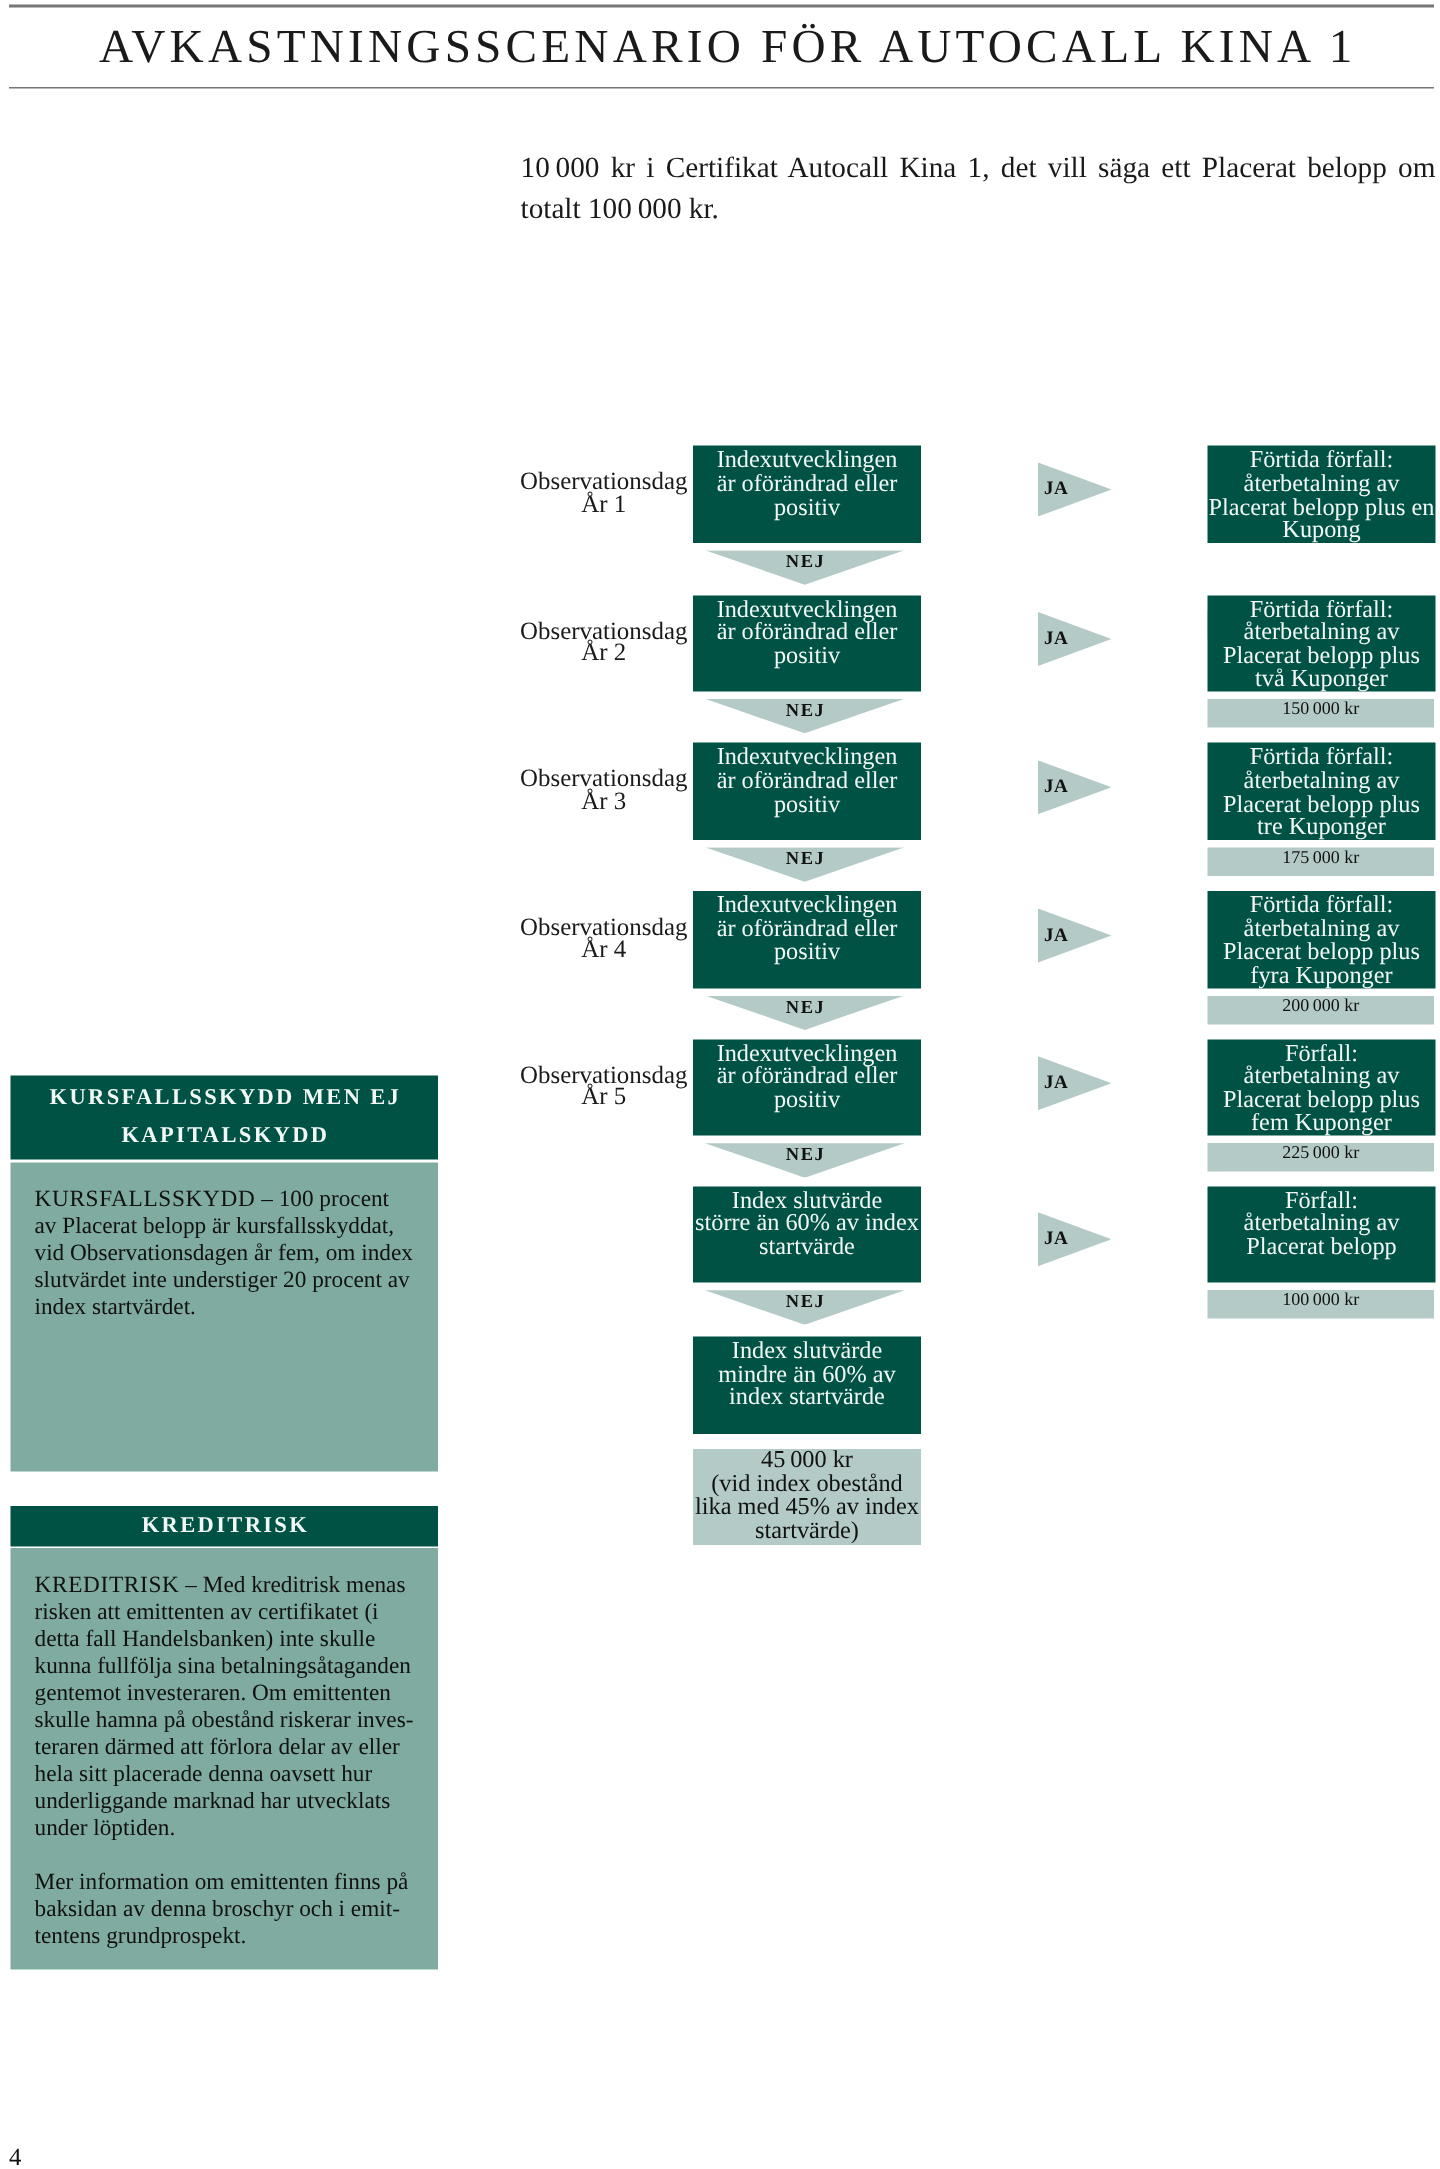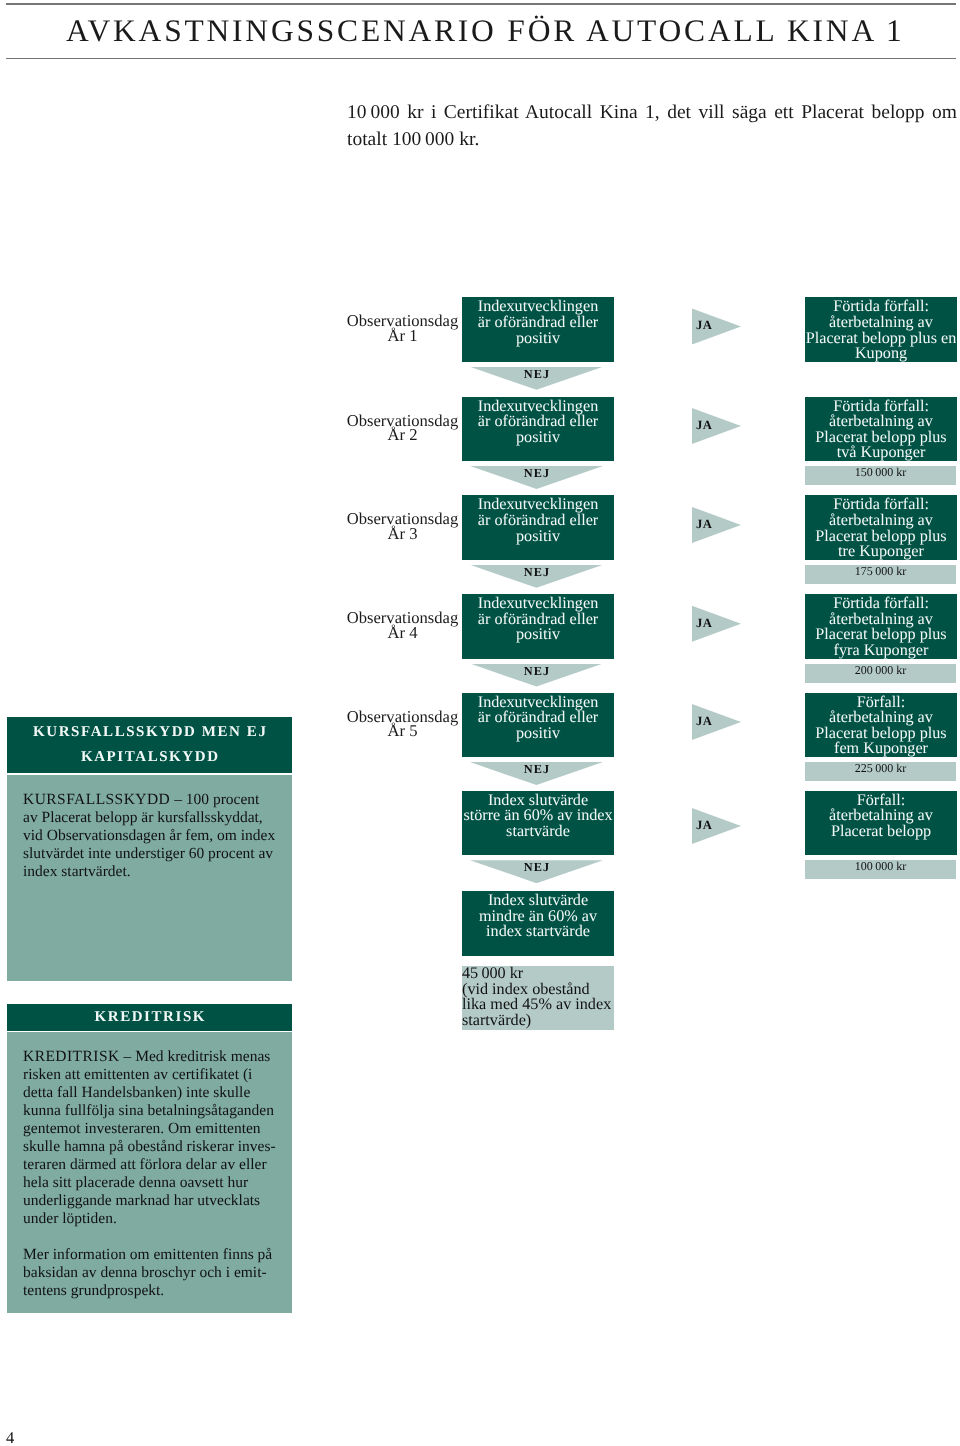--- a/index.html
+++ b/index.html
@@ -37,21 +37,21 @@
        background:#b3cac6;clip-path:polygon(0 0,100% 0,50% 100%);}
   .nej-t{position:absolute;left:471px;width:131px;
        color:#111;font-size:12.3px;font-weight:bold;letter-spacing:1.1px;
        text-align:center;line-height:12px;text-indent:1.1px;}
   .ja{position:absolute;left:692px;width:49px;height:36px;
        background:#b3cac6;clip-path:polygon(0 0,100% 50%,0 100%);}
   .ja-label{position:absolute;left:696px;font-size:12.7px;font-weight:bold;
        letter-spacing:0.3px;color:#111;line-height:13px;}
   .final-amount{position:absolute;left:462px;width:152px;height:64px;
        box-sizing:border-box;background:#b3cac6;color:#111;font-size:16.2px;
-       line-height:15.6px;text-align:left;padding-top:0px;}
+       line-height:15.6px;text-align:center;padding-top:0px;}
   .out-box{position:absolute;left:805px;width:152px;box-sizing:border-box;
        background:#005245;color:#f2f8f6;font-size:16.2px;line-height:15.6px;
        text-align:center;padding-top:2px;overflow:visible;}
   .amount{position:absolute;left:805px;width:151px;height:19px;
        background:#b3cac6;color:#111;font-size:12px;text-align:center;
        line-height:13px;overflow:visible;}
 
   
   .panel-head{position:absolute;left:7px;width:285px;background:#005245;
        color:#f2f8f6;text-align:center;font-size:15px;font-weight:bold;
@@ -212,21 +212,21 @@
   <div id="panels">
       <div class="panel-head" style="top:717.3px;height:55.3px;">
         <span class="ln">KURSFALLSSKYDD MEN EJ</span>
         <span class="ln">KAPITALSKYDD</span>
       </div>
       <div class="panel-body" style="top:775px;height:205.7px;">
         <p class="ppara">
           <span class="ln"><span class="sc">KURSFALLSSKYDD</span> – 100 procent</span>
           <span class="ln">av Placerat belopp är kursfallsskyddat,</span>
           <span class="ln">vid Observationsdagen år fem, om index</span>
-          <span class="ln">slutvärdet inte understiger 60 procent av</span>
+          <span class="ln">slutvärdet inte understiger 20 procent av</span>
           <span class="ln">index startvärdet.</span>
         </p>
       </div>
       <div class="panel-head" style="top:1004px;height:26.5px;">
         <span class="ln">KREDITRISK</span>
       </div>
       <div class="panel-body" style="top:1032.3px;height:281.2px;">
         <p class="ppara">
           <span class="ln"><span class="sc">KREDITRISK</span> – Med kreditrisk menas</span>
           <span class="ln">risken att emittenten av certifikatet (i</span>

